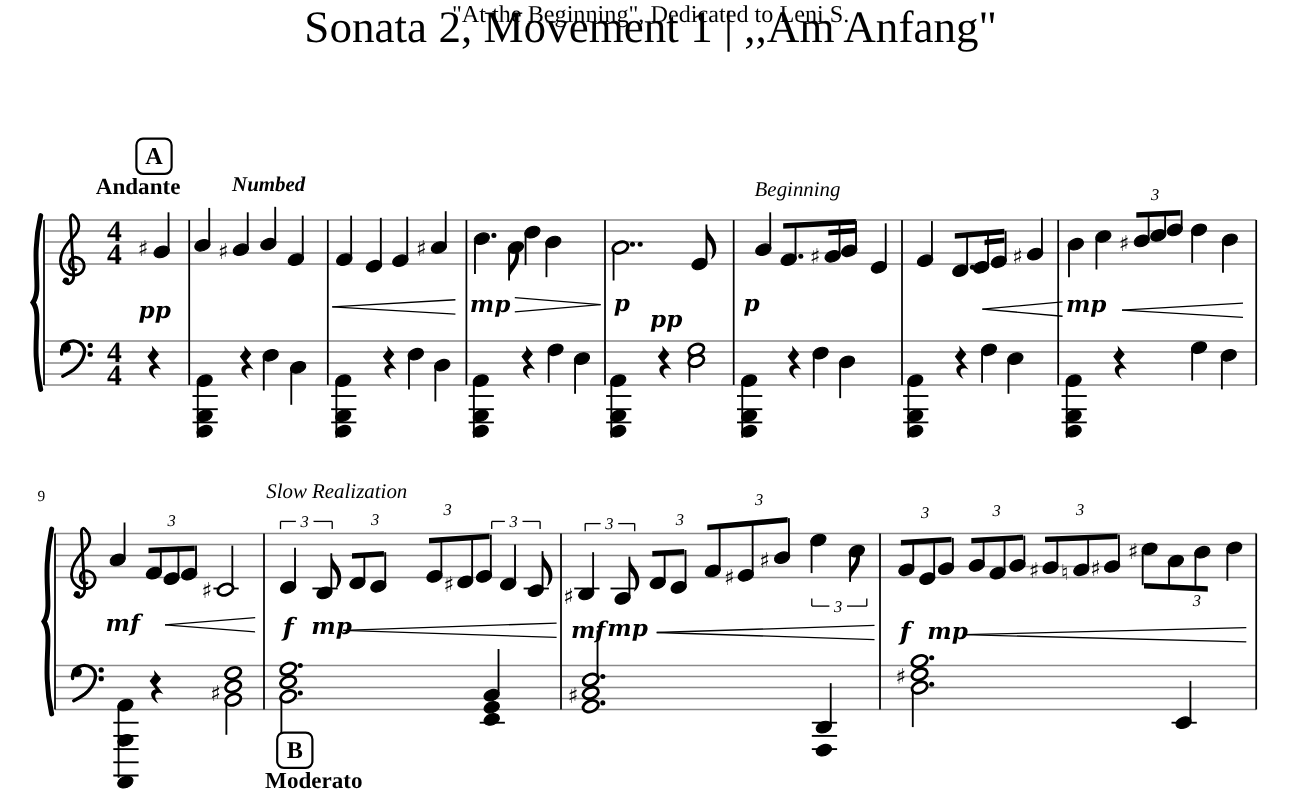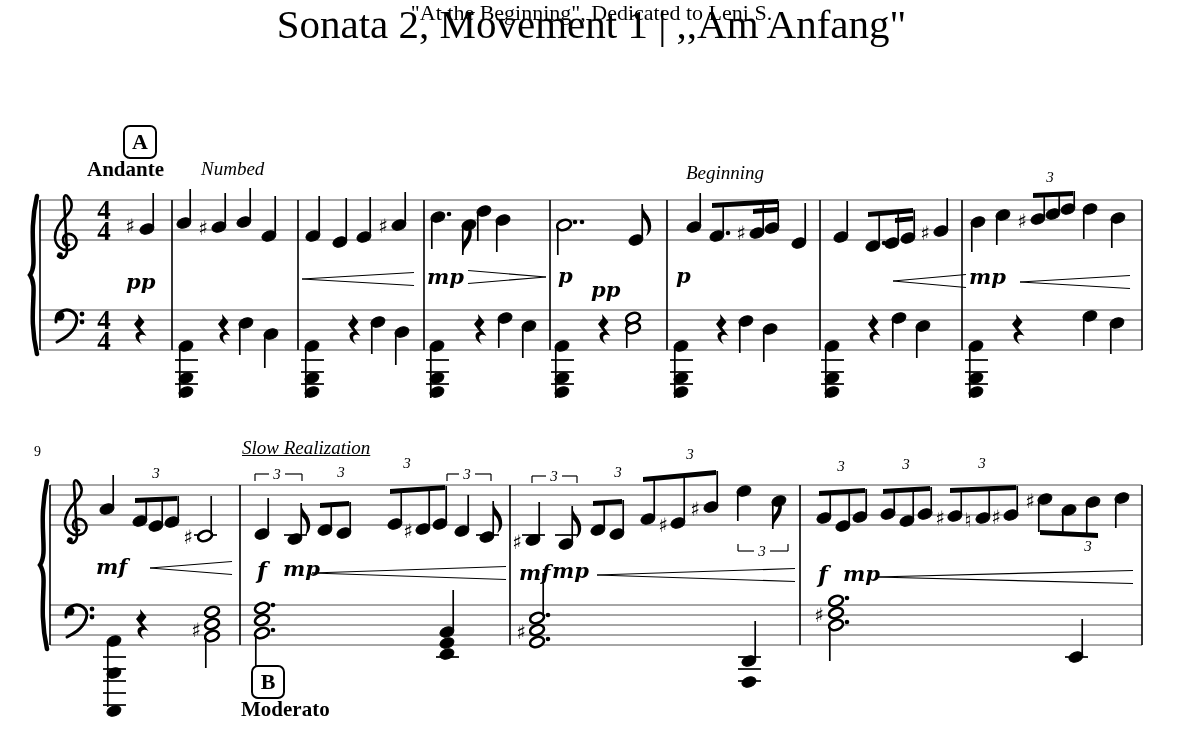--- a/index.html
+++ b/index.html
@@ -448,19 +448,19 @@
       <line x1="597" y1="575" x2="795" y2="581.5" stroke="#000" stroke-width="1.2"></line>
       <line x1="876" y1="577" x2="1133" y2="570.5" stroke="#000" stroke-width="1.2"></line>
       <line x1="876" y1="577" x2="1133" y2="583.5" stroke="#000" stroke-width="1.2"></line>
     </svg>
 
   <div class="abs title">Sonata 2, Movement 1 | ,,Am Anfang"</div>
   <div class="abs subtitle">"At the Beginning", Dedicated to Leni S.</div>
 
   <div class="abs rehearsal" style="left:123px;top:125px;">A</div>
   <div class="abs tempo" style="left:87px;top:157px;">Andante</div>
-  <div class="abs expr" style="left:201px;top:158px;">Numbed</div>
+  <div class="abs expr" style="left:211px;top:158px;font-weight:bold;">Numbed</div>
   <div class="abs expr" style="left:686px;top:162px;">Beginning</div>
-  <div class="abs expr" style="left:242px;top:437px;text-decoration:underline;">Slow Realization</div>
+  <div class="abs expr" style="left:242px;top:437px;">Slow Realization</div>
   <div class="abs mnum" style="left:34px;top:444px;">9</div>
   <div class="abs rehearsal" style="left:251px;top:665px;">B</div>
   <div class="abs tempo" style="left:225px;top:697px;margin-left:16px;">Moderato</div>
 </div>
 
 </body></html>

